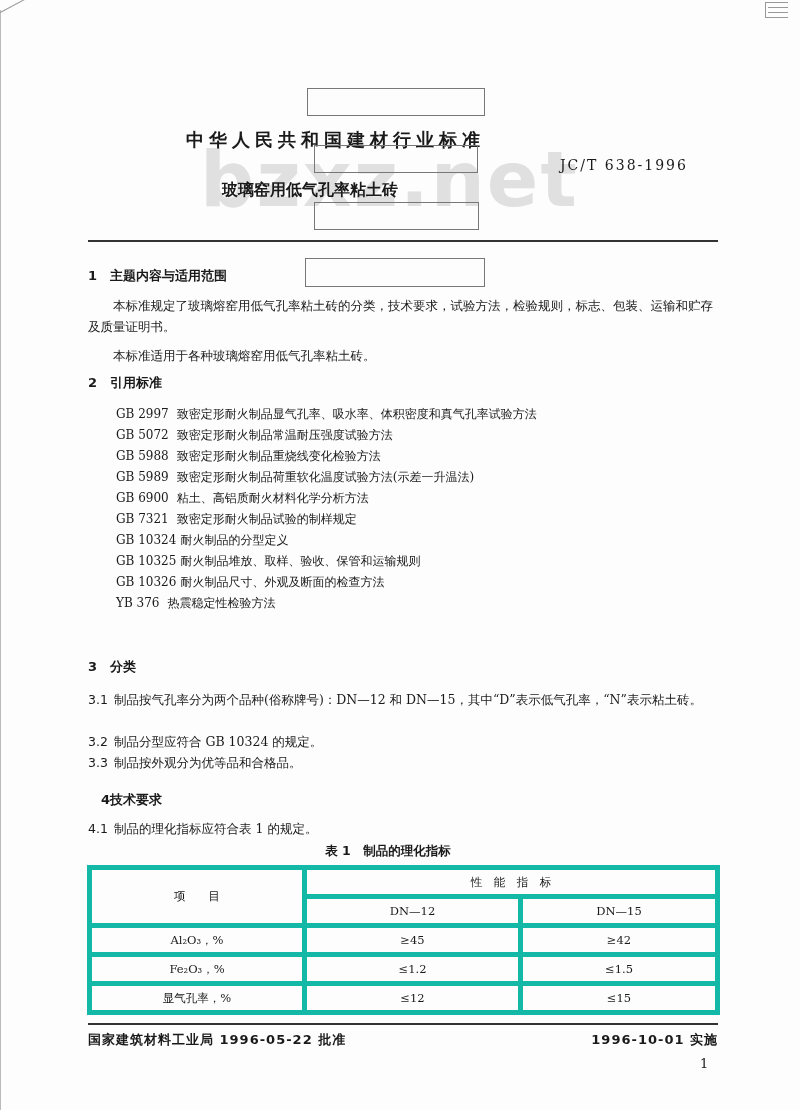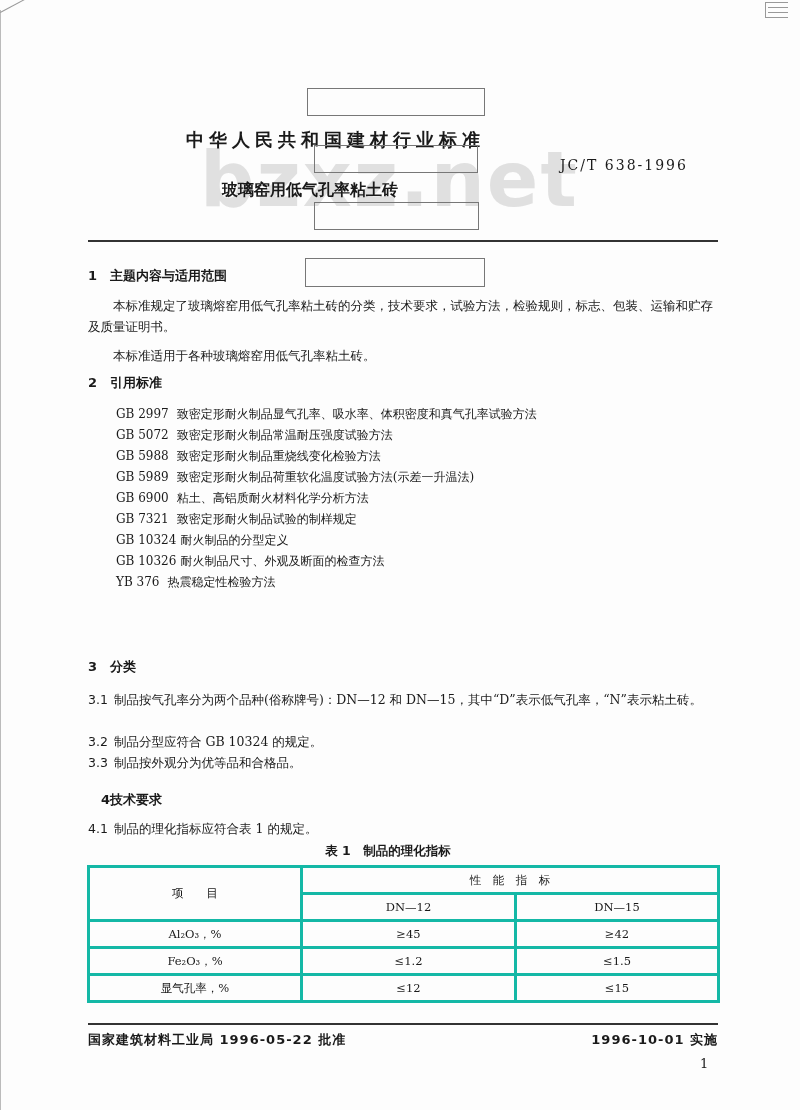--- a/index.html
+++ b/index.html
@@ -22,21 +22,21 @@
   .rule-top { left: 88px; top: 240px; width: 630px; height: 2px; background: #333; }
   .rule-bottom { left: 88px; top: 1023px; width: 630px; height: 2px; background: #333; }
   .h1 { font-family: "DejaVu Sans", sans-serif; font-size: 13px; font-weight: bold; }
   .h1 .num { display: inline-block; width: 22px; }
   .para { font-size: 12.5px; line-height: 21px; }
   .indent { text-indent: 25px; margin-top: 6px; }
   .ref-row { font-size: 12px; height: 21px; line-height: 21px; white-space: nowrap; }
   .ref-code { display: inline-block; min-width: 0; margin-right: 8px; }
   .clause-num { font-family: "DejaVu Sans", sans-serif; display: inline-block; width: 26px; }
   table.t1 { position: absolute; left: 87px; top: 865px; width: 633px; border-collapse: collapse; font-size: 11.5px; }
-  table.t1 td { border: 3px solid #14b8a6; text-align: center; height: 24px; padding: 0; }
+  table.t1 td { border: 5px solid #14b8a6; text-align: center; height: 24px; padding: 0; }
   .caption { left: 0; width: 728px; top: 843px; text-align: center; font-size: 12.5px; font-weight: bold; font-family: "DejaVu Sans", sans-serif; padding-left: 24px; }
   .footer-left { left: 88px; top: 1031px; font-family: "DejaVu Sans", sans-serif; font-size: 13px; font-weight: bold; letter-spacing: 1px; }
   .footer-right { right: 82px; top: 1031px; font-family: "DejaVu Sans", sans-serif; font-size: 13px; font-weight: bold; letter-spacing: 1px; }
   .page-num { left: 700px; top: 1056px; font-size: 13px; }
 </style>
 </head>
 <body>
 
 <div class="abs page-edge-left"></div>
 <div class="abs page-corner"></div>
@@ -64,20 +64,21 @@
   <span class="num">2</span><span>引用标准</span>
 </div>
 <div class="abs" style="left:116px;top:404px;">
   <div class="ref-row"><span class="ref-code">GB 2997</span><span>致密定形耐火制品显气孔率、吸水率、体积密度和真气孔率试验方法</span></div>
   <div class="ref-row"><span class="ref-code">GB 5072</span><span>致密定形耐火制品常温耐压强度试验方法</span></div>
   <div class="ref-row"><span class="ref-code">GB 5988</span><span>致密定形耐火制品重烧线变化检验方法</span></div>
   <div class="ref-row"><span class="ref-code">GB 5989</span><span>致密定形耐火制品荷重软化温度试验方法(示差一升温法)</span></div>
   <div class="ref-row"><span class="ref-code">GB 6900</span><span>粘土、高铝质耐火材料化学分析方法</span></div>
   <div class="ref-row"><span class="ref-code">GB 7321</span><span>致密定形耐火制品试验的制样规定</span></div>
   <div class="ref-row"><span class="ref-code" style="margin-right:4px">GB 10324</span><span>耐火制品的分型定义</span></div>
+  <div class="ref-row"><span class="ref-code" style="margin-right:4px">GB 10325</span><span>耐火制品堆放、取样、验收、保管和运输规则</span></div>
   <div class="ref-row"><span class="ref-code" style="margin-right:4px">GB 10326</span><span>耐火制品尺寸、外观及断面的检查方法</span></div>
   <div class="ref-row"><span class="ref-code">YB 376</span><span>热震稳定性检验方法</span></div>
 </div>
 
 <div class="abs h1" style="left:88px;top:658px;">
   <span class="num">3</span><span>分类</span>
 </div>
 <div class="abs para" style="left:88px;top:689px;width:632px;">
   <span class="clause-num">3.1</span><span>制品按气孔率分为两个品种(俗称牌号)：DN—12 和 DN—15，其中“D”表示低气孔率，“N”表示粘土砖。</span>
 </div>

